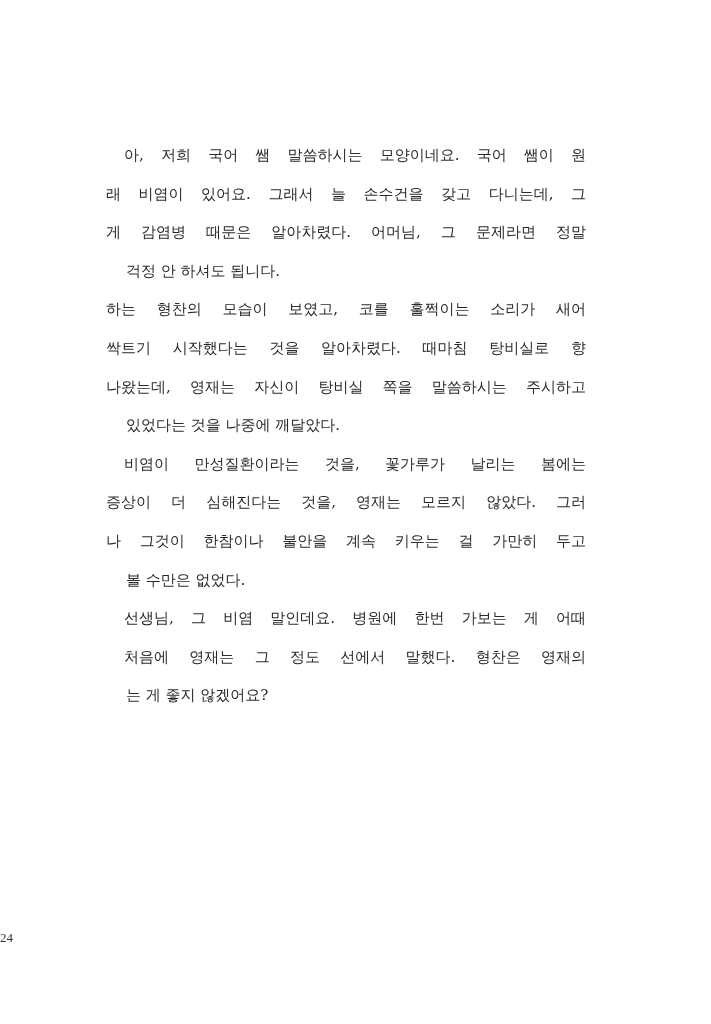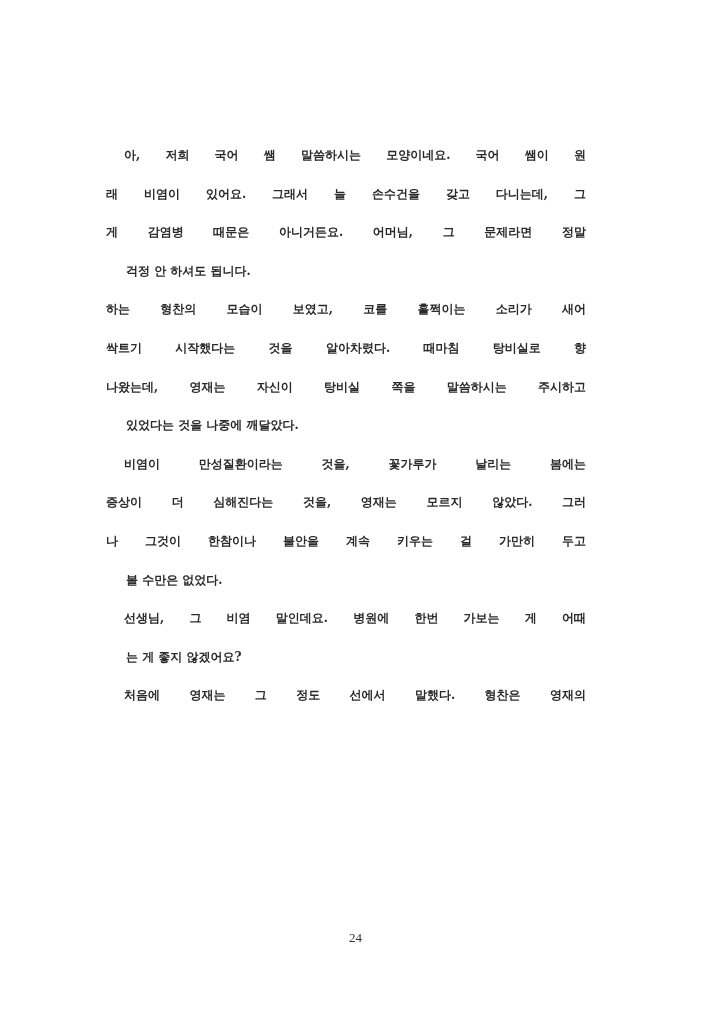--- a/index.html
+++ b/index.html
@@ -25,67 +25,65 @@
     }
     .text-block {
       position: absolute;
       left: 106px;
       top: 136px;
       width: 480px;
     }
     .line {
       height: 38.6px;
       line-height: 38.6px;
-      font-size: 12px;
+      font-size: 15px;
       white-space: nowrap;
       text-align: justify;
       text-align-last: justify;
       letter-spacing: 0px;
-      font-weight: bold;
     }
     .line.last {
       text-align-last: left;
       margin-left: 20px;
     }
     .line.indent {
       padding-left: 18px;
     }
     .page-number {
       position: absolute;
       left: 0;
       width: 711px;
       top: 930px;
-      text-align: center;
       font-size: 13px;
       font-family: "Liberation Serif", "DejaVu Serif", serif;
       color: #333333;
     }
   </style>
 </head>
 <body>
 
 <div class="page">
   <div class="text-block">
 
     <div class="line indent">아, 저희 국어 쌤 말씀하시는 모양이네요. 국어 쌤이 원</div>
     <div class="line">래 비염이 있어요. 그래서 늘 손수건을 갖고 다니는데, 그</div>
-    <div class="line">게 감염병 때문은 아니거든요. 어머님, 그 문제라면 정말</div>
+    <div class="line">게 감염병 때문은 알아차렸다. 어머님, 그 문제라면 정말</div>
     <div class="line last">걱정 안 하셔도 됩니다.</div>
 
     <div class="line">하는 형찬의 모습이 보였고, 코를 훌쩍이는 소리가 새어</div>
     <div class="line">싹트기 시작했다는 것을 알아차렸다. 때마침 탕비실로 향</div>
     <div class="line">나왔는데, 영재는 자신이 탕비실 쪽을 말씀하시는 주시하고</div>
     <div class="line last">있었다는 것을 나중에 깨달았다.</div>
 
     <div class="line indent">비염이 만성질환이라는 것을, 꽃가루가 날리는 봄에는</div>
     <div class="line">증상이 더 심해진다는 것을, 영재는 모르지 않았다. 그러</div>
     <div class="line">나 그것이 한참이나 불안을 계속 키우는 걸 가만히 두고</div>
     <div class="line last">볼 수만은 없었다.</div>
 
     <div class="line indent">선생님, 그 비염 말인데요. 병원에 한번 가보는 게 어때</div>
+    <div class="line indent">처음에 영재는 그 정도 선에서 말했다. 형찬은 영재의</div>
+
     <div class="line last">는 게 좋지 않겠어요?</div>
-
-    <div class="line indent">처음에 영재는 그 정도 선에서 말했다. 형찬은 영재의</div>
 
   </div>
 
   <div class="page-number">24</div>
 </div>
 
 </body></html>

